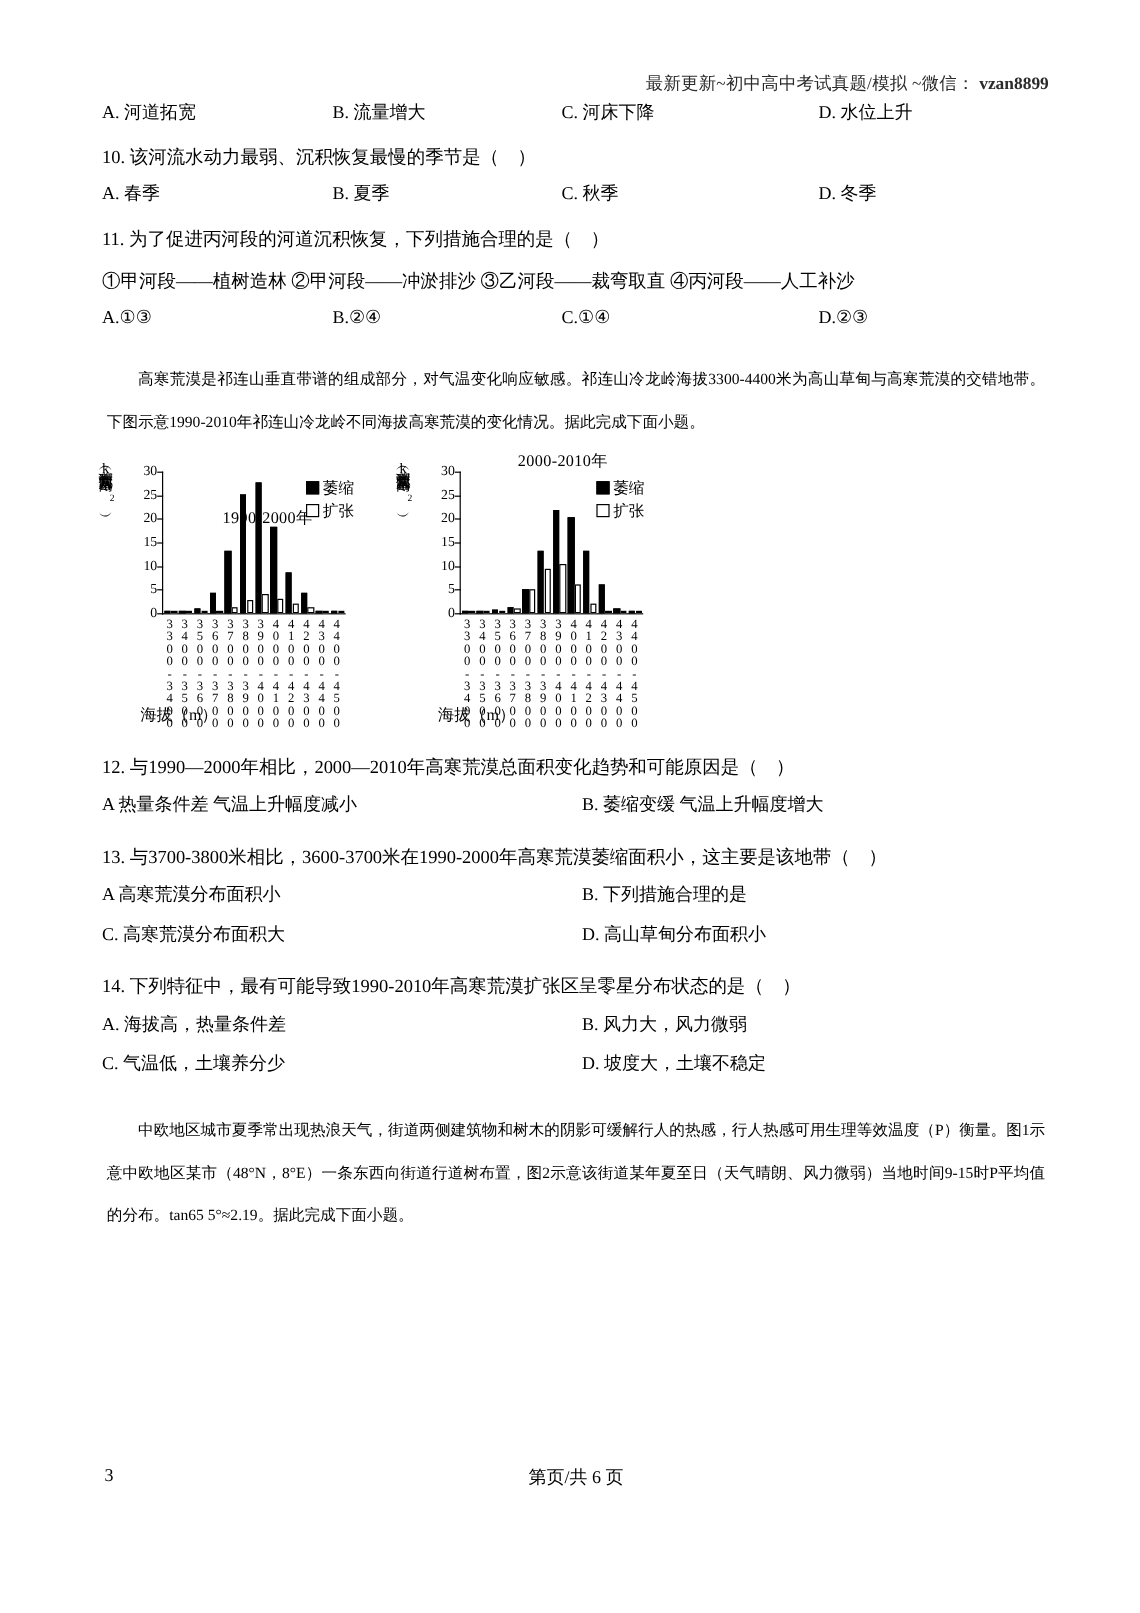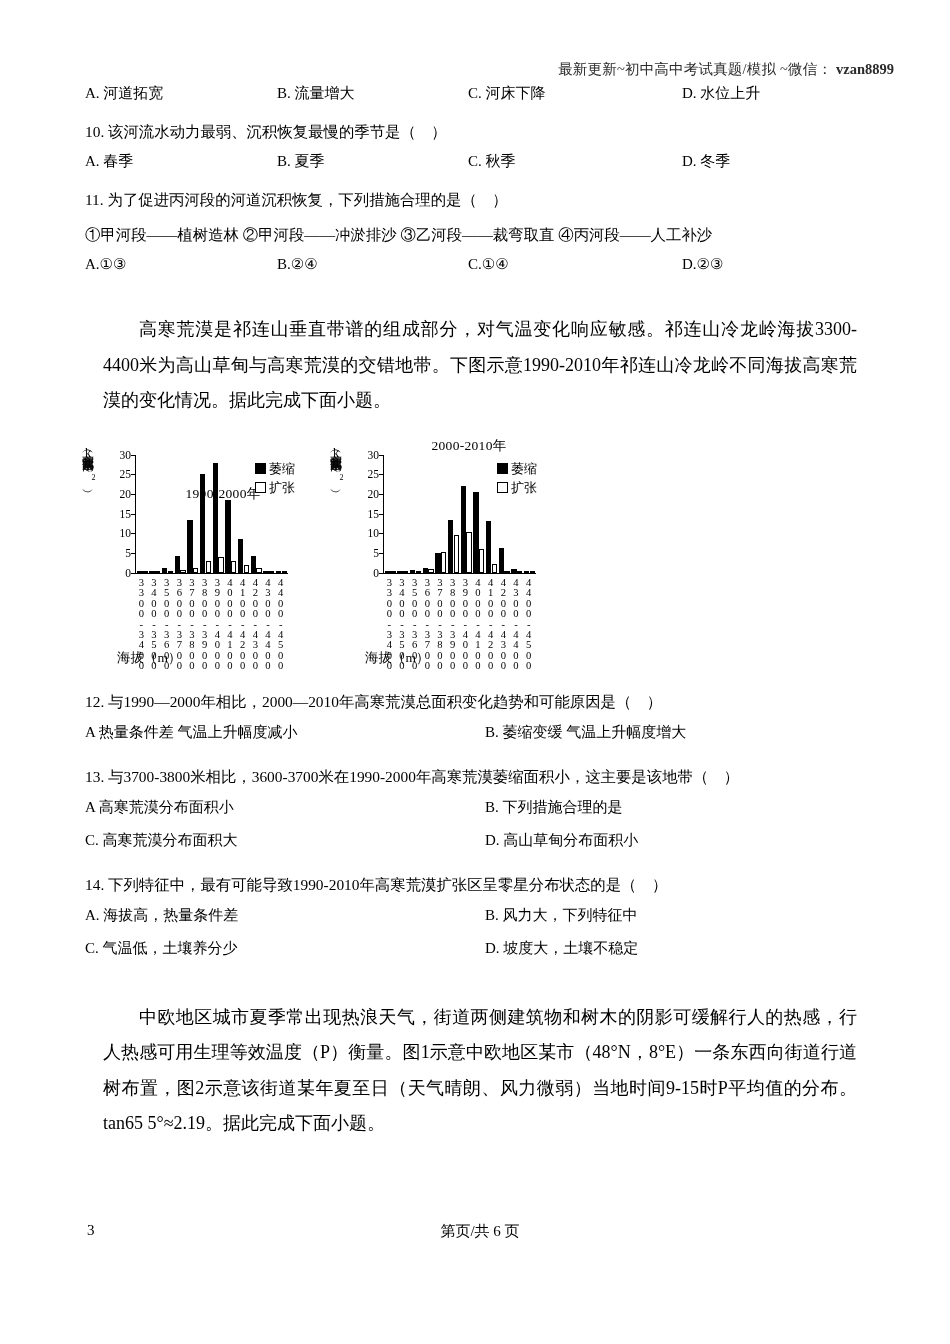--- a/index.html
+++ b/index.html
@@ -17,21 +17,21 @@
   }
   .page {
     position: absolute;
     left: 0; top: 0;
     width: 950px;
     height: 1344px;
   }
   .watermark {
     position: absolute;
     top: 60px;
-    right: 56px;
+    right: 76px;
     font-size: 14.5px;
     letter-spacing: 0.2px;
     color: #2b2b2b;
     white-space: nowrap;
     font-family: "Liberation Serif", serif;
   }
   .watermark .wx {
     font-weight: bold;
     font-family: "Liberation Serif", serif;
     letter-spacing: 0px;
@@ -64,26 +64,26 @@
     line-height: 30px;
     white-space: nowrap;
   }
   .qline-tight {
     font-size: 15.4px;
     height: 36px;
     line-height: 30px;
     white-space: nowrap;
   }
   .para {
-    font-size: 18px;
+    font-size: 13px;
     line-height: 35.5px;
     text-align: justify;
     text-justify: inter-ideograph;
     text-indent: 2em;
-    margin: 18px;
+    margin: 4px;
   }
   .spacer6 { height: 6px; }
   .spacer10 { height: 10px; }
   .spacer18 { height: 18px; }
 
   
   .charts {
     position: relative;
     width: 790px;
     height: 232px;
@@ -496,21 +496,21 @@
     <div class="optrow">
       <span class="opt opt-a">C. 高寒荒漠分布面积大</span>
       <span class="opt opt-b2">D. 高山草甸分布面积小</span>
     </div>
 
     <div class="spacer6"></div>
 
     <div class="qline-tight">14. 下列特征中，最有可能导致1990-2010年高寒荒漠扩张区呈零星分布状态的是（　）</div>
     <div class="optrow">
       <span class="opt opt-a">A. 海拔高，热量条件差</span>
-      <span class="opt opt-b2">B. 风力大，下列特征中</span>
+      <span class="opt opt-b2">B. 风力大，风力微弱</span>
     </div>
     <div class="optrow">
       <span class="opt opt-a">C. 气温低，土壤养分少</span>
       <span class="opt opt-b2">D. 坡度大，土壤不稳定</span>
     </div>
 
     <div class="spacer10"></div>
 
     <p class="para">中欧地区城市夏季常出现热浪天气，街道两侧建筑物和树木的阴影可缓解行人的热感，行人热感可用生理等效温度（P）衡量。图1示意中欧地区某市（48°N，8°E）一条东西向街道行道树布置，图2示意该街道某年夏至日（天气晴朗、风力微弱）当地时间9-15时P平均值的分布。tan65 5°≈2.19。据此完成下面小题。</p>
 

